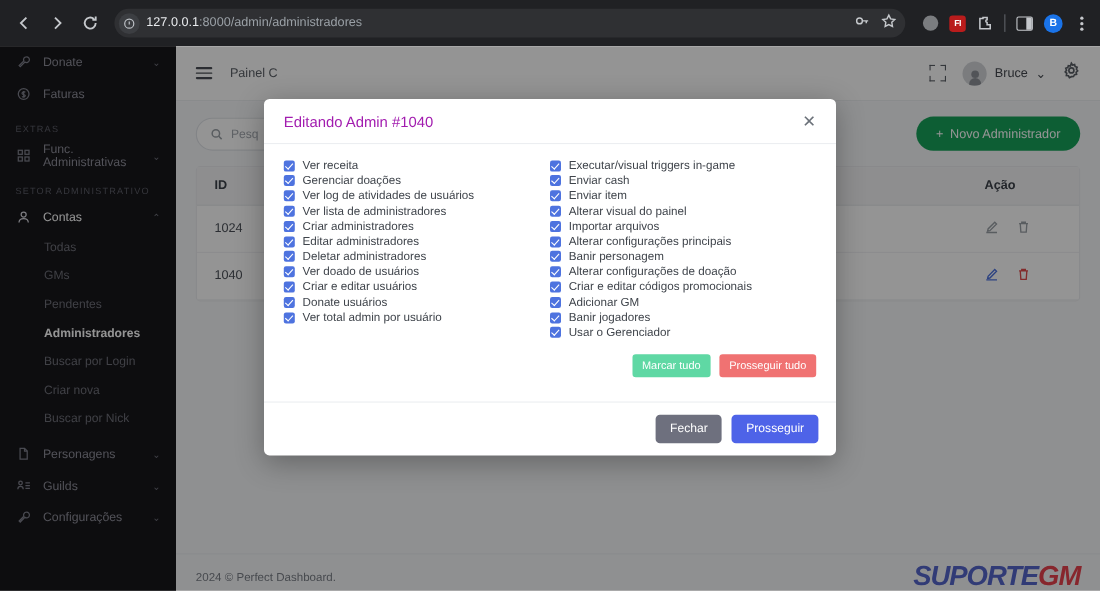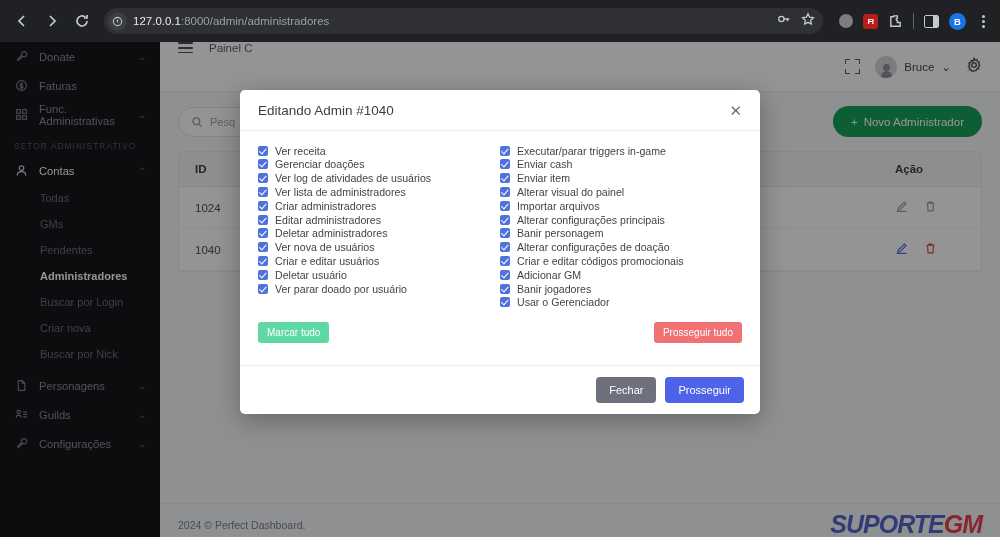--- a/index.html
+++ b/index.html
@@ -84,21 +84,21 @@
   .nav-sec {
     padding: 12px 14px 5px; font-size: 8.3px; letter-spacing: 1.1px;
     color: #5d5e68; text-transform: uppercase;
   }
   .nav-sub { height: 26px; display: flex; align-items: center; padding: 0 14px 0 40px; font-size: 11px; color: #6f7079; }
   .nav-sub.active { color: #ffffff; font-weight: bold; }
 
   
   .main { flex: 1 1 auto; height: 503px; position: relative; background: #fff; display: flex; flex-direction: column; }
   .topbar {
-    height: 50px; background: #fff; display: flex; 
+    height: 50px; background: #fff; display: flex; align-items: center;
     padding: 0 18px; gap: 16px; border-bottom: 1px solid #eceef1; flex: 0 0 auto;
   }
   .burger { display: flex; flex-direction: column; gap: 3px; width: 15px; }
   .burger i { height: 1.8px; background: #4b4f56; display: block; border-radius: 1px; }
   .crumb { font-size: 11.5px; color: #5a5f66; }
   .top-right { margin-left: auto; display: flex; align-items: center; gap: 15px; }
   .fs-ico { width: 15px; height: 15px; position: relative; }
   .fs-ico span { position: absolute; width: 5px; height: 5px; border: 1.6px solid #5a5f66; }
   .fs-ico span:nth-child(1) { top:0; left:0; border-right:0; border-bottom:0; }
   .fs-ico span:nth-child(2) { top:0; right:0; border-left:0; border-bottom:0; }
@@ -162,39 +162,39 @@
   }
   .modal {
     position: absolute; left: 240px; top: 48px; width: 520px;
     background: #fff; border-radius: 5px; z-index: 11;
     box-shadow: 0 6px 26px rgba(0,0,0,0.3);
   }
   .modal-head {
     height: 41px; display: flex; align-items: center; padding: 0 18px;
     border-bottom: 1px solid #eceef1;
   }
-  .modal-title { font-size: 13.5px; color: #404040; text-align: center; }
+  .modal-title { font-size: 13.5px; color: #a21caf; text-align: center; }
   .modal-x { margin-left: auto; color: #6c727a; font-size: 15px; line-height: 1; }
   .modal-body { padding: 13px 18px 10px; }
   .perm-grid { display: flex; gap: 0; }
   .perm-col { width: 50%; display: flex; flex-direction: column; gap: 0; }
   .perm {
     display: flex; align-items: center; gap: 7px; font-size: 10.6px;
     color: #3f444b; height: 13.3px; margin-bottom: 0.5px;
   }
   .cbx {
     width: 10px; height: 10px; border-radius: 2px; background: #4e73df;
     flex: 0 0 auto; position: relative;
   }
   .cbx::after {
     content: ""; position: absolute; left: 3px; top: 1px;
     width: 3px; height: 5.5px; border: solid #fff;
     border-width: 0 1.4px 1.4px 0; transform: rotate(42deg);
   }
-  .mark-row { display: flex; gap: 20px; justify-content: space-between; margin-top: 12px; padding-bottom: 12px; }
+  .mark-row { display: flex; gap: 8px; justify-content: flex-end; margin-top: 12px; padding-bottom: 12px; }
   .btn-sm { height: 21px; border-radius: 3px; color: #fff; font-size: 10px; display: flex; align-items: center; padding: 0 9px; }
   .btn-green { background: #5fd8a4; }
   .btn-red { background: #f07272; }
   .modal-foot {
     border-top: 1px solid #eceef1; padding: 11px 16px;
     display: flex; justify-content: flex-end; gap: 9px;
   }
   .btn-md { height: 26px; border-radius: 4px; color: #fff; font-size: 11px; display: flex; align-items: center; padding: 0 13px; }
   .btn-gray { background: #6e707e; }
   .btn-blue { background: #4e63e8; }
@@ -285,20 +285,21 @@
     <div class="nav-item">
       <span class="nv-ico">
         <svg viewBox="0 0 16 16">
             <circle cx="8" cy="8" r="6"></circle>
             <path d="M8 4.5v7M9.8 6.2a2 2 0 0 0-3.6 1.1c0 1.6 3.6.9 3.6 2.4a2 2 0 0 1-3.6.9"></path>
           </svg>
       </span>
       <span>Faturas</span>
     </div>
 
+    <div class="nav-sec">EXTRAS</div>
 
     <div class="nav-item">
       <span class="nv-ico">
         <svg viewBox="0 0 16 16">
             <rect x="2" y="2" width="4.5" height="4.5"></rect>
             <rect x="9.5" y="2" width="4.5" height="4.5"></rect>
             <rect x="2" y="9.5" width="4.5" height="4.5"></rect>
             <rect x="9.5" y="9.5" width="4.5" height="4.5"></rect>
           </svg>
       </span>
@@ -512,39 +513,39 @@
           <label class="perm">
               <span class="cbx"></span>
               <span>Editar administradores</span>
             </label>
           <label class="perm">
               <span class="cbx"></span>
               <span>Deletar administradores</span>
             </label>
           <label class="perm">
               <span class="cbx"></span>
-              <span>Ver nova de usuários</span>
+              <span>Ver doado de usuários</span>
             </label>
           <label class="perm">
               <span class="cbx"></span>
               <span>Criar e editar usuários</span>
             </label>
           <label class="perm">
               <span class="cbx"></span>
-              <span>Deletar usuário</span>
-            </label>
-          <label class="perm">
-              <span class="cbx"></span>
-              <span>Ver parar doado por usuário</span>
+              <span>Donate usuários</span>
+            </label>
+          <label class="perm">
+              <span class="cbx"></span>
+              <span>Ver total admin por usuário</span>
             </label>
         </div>
         <div class="perm-col">
           <label class="perm">
               <span class="cbx"></span>
-              <span>Executar/parar triggers in-game</span>
+              <span>Executar/visual triggers in-game</span>
             </label>
           <label class="perm">
               <span class="cbx"></span>
               <span>Enviar cash</span>
             </label>
           <label class="perm">
               <span class="cbx"></span>
               <span>Enviar item</span>
             </label>
           <label class="perm">

